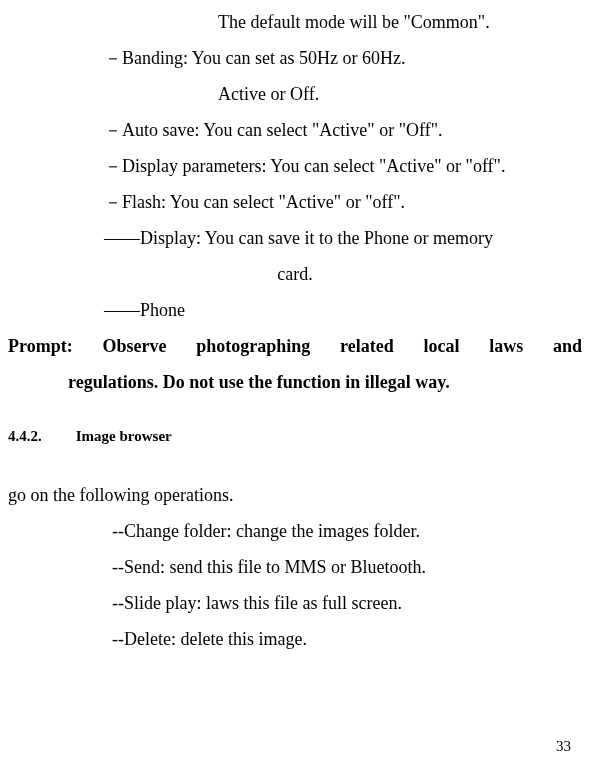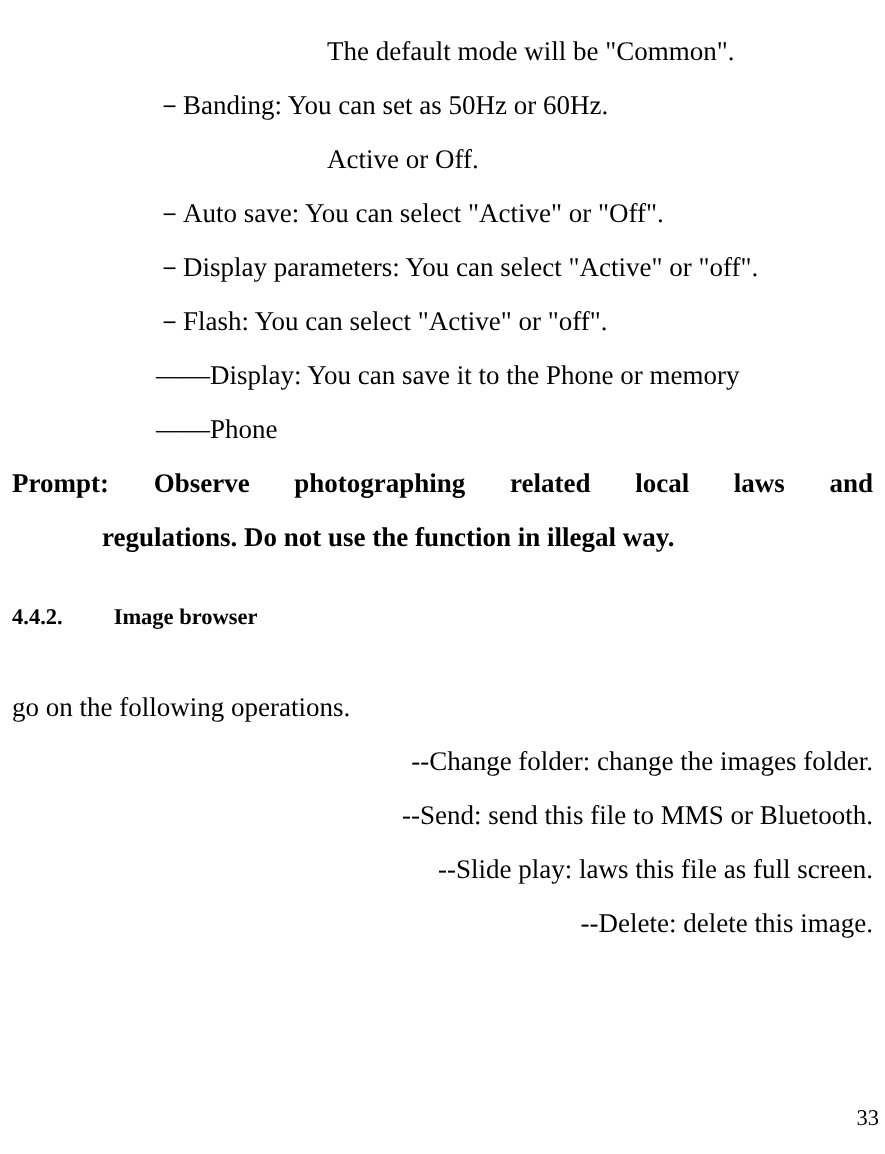--- a/index.html
+++ b/index.html
@@ -12,21 +12,20 @@
       height: 769px;
       background: #fff;
       font-family: "Times New Roman", serif;
       font-size: 18px;
       color: #000;
       padding: 0 8px;
       position: relative;
     }
     .content {
       padding-top: 4px;
-      margin-top: 12px;
     }
     .indent-1 {
       padding-left: 96px;
       line-height: 2.0;
     }
     .indent-1-cont {
       padding-left: 210px;
       line-height: 2.0;
     }
     .indent-2 {
@@ -63,40 +62,40 @@
     .body-text {
       line-height: 2.0;
       text-indent: 32px;
     }
     .body-text-2 {
       line-height: 2.0;
     }
     .list-item {
       padding-left: 104px;
       line-height: 2.0;
-      text-align: right;
     }
     .page-num {
       position: absolute;
       bottom: 14px;
-      right: 4px;
+      right: 19px;
       font-size: 15px;
     }
   </style>
 </head>
 <body>
 
 <div class="content">
   <div class="indent-1-cont">The default mode will be "Common".</div>
   <div class="indent-1">－Banding: You can set as 50Hz or 60Hz.</div>
   <div class="indent-1-cont">Active or Off.</div>
   <div class="indent-1">－Auto save: You can select "Active" or "Off".</div>
   <div class="indent-1">－Display parameters: You can select "Active" or "off".</div>
   <div class="indent-1">－Flash: You can select "Active" or "off".</div>
   <div class="indent-2">――Display: You can save it to the Phone or memory</div>
+  <div class="indent-2-cont">card.</div>
   <div class="indent-2">――Phone</div>
 
   <div class="prompt">Prompt: Observe photographing related local laws and</div>
   <div class="prompt-line2">regulations. Do not use the function in illegal way.</div>
 
   <div class="section-header">
     <span class="section-num">4.4.2.</span>
     <span>Image browser</span>
   </div>
 

